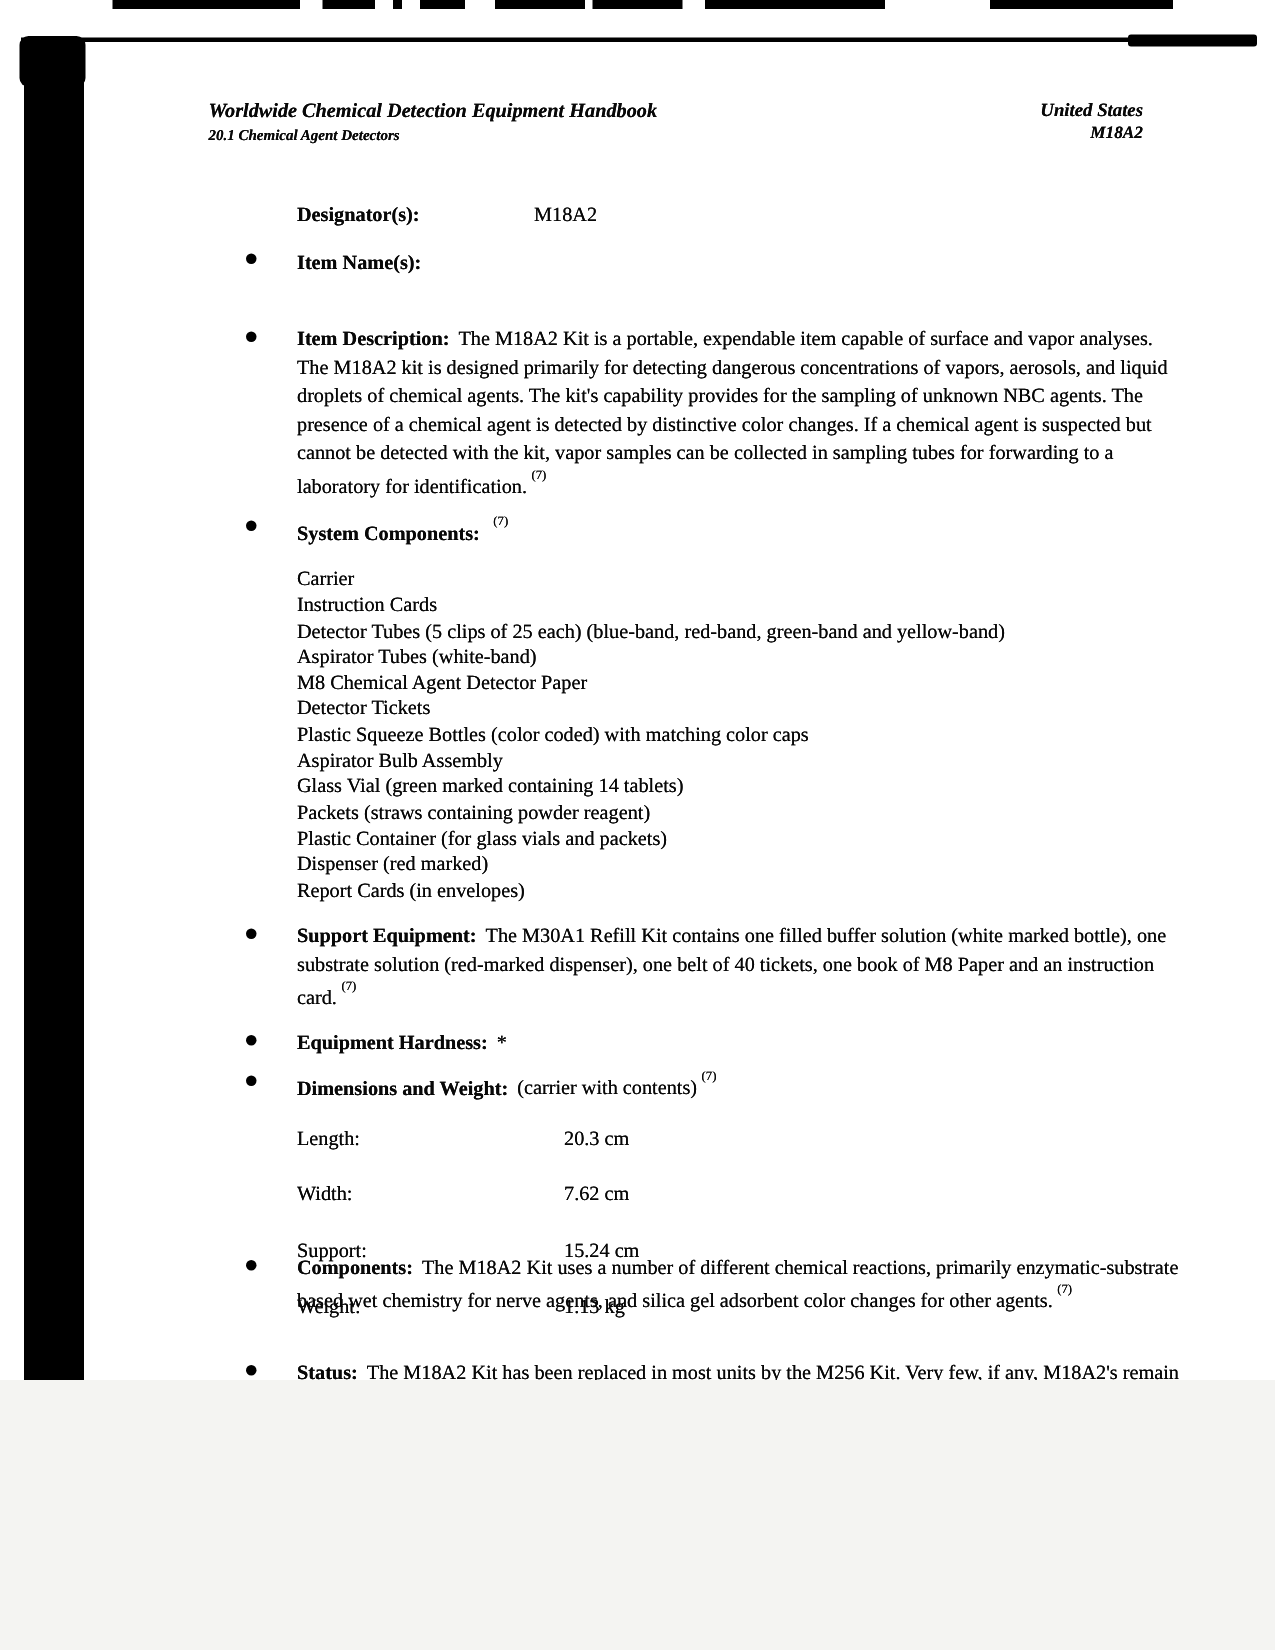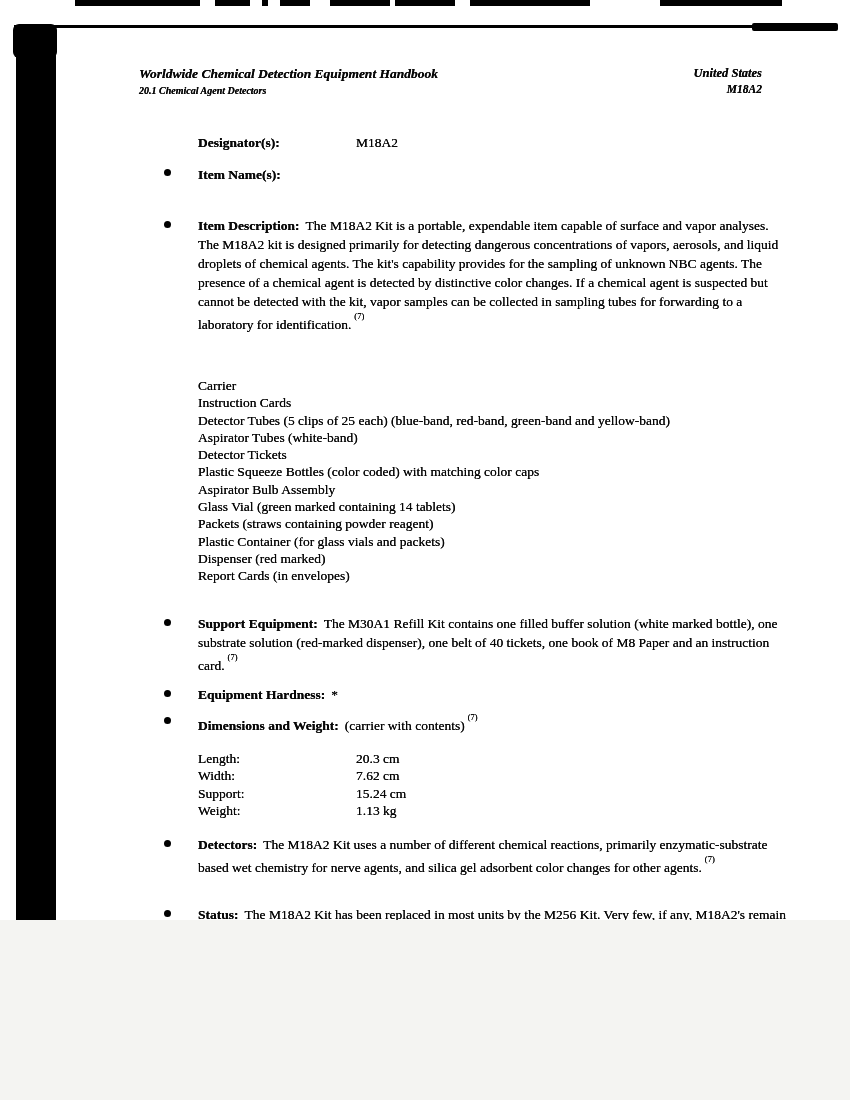--- a/index.html
+++ b/index.html
@@ -78,26 +78,31 @@
   <div class="sec pair" style="top:164px;">
     <span class="bullet"></span>
     <span class="lbl nv">Item Name(s):</span>
   </div>
 
   <div class="sec" style="top:216px;">
     <span class="bullet"></span>
     <span class="lbl">Item Description:</span><span>The M18A2 Kit is a portable, expendable item capable of surface and vapor analyses.  The M18A2 kit is designed primarily for detecting dangerous concentrations of vapors, aerosols, and liquid droplets of chemical agents.  The kit's capability provides for the sampling of unknown NBC agents.  The presence of a chemical agent is detected by distinctive color changes.  If a chemical agent is suspected but cannot be detected with the kit, vapor samples can be collected in sampling tubes for forwarding to a laboratory for identification.</span><sup class="fn">(7)</sup>
   </div>
 
+  <div class="sec" style="top:342px;">
+    <span class="bullet"></span>
+    <span class="lbl">System Components:</span><sup class="fn">(7)</sup>
+  </div>
 
   <div class="sec complist" style="top:377px;">
     <span>Carrier</span>
     <span>Instruction Cards</span>
     <span>Detector Tubes (5 clips of 25 each) (blue-band, red-band, green-band and yellow-band)</span>
     <span>Aspirator Tubes (white-band)</span>
+    <span>M8 Chemical Agent Detector Paper</span>
     <span>Detector Tickets</span>
     <span>Plastic Squeeze Bottles (color coded) with matching color caps</span>
     <span>Aspirator Bulb Assembly</span>
     <span>Glass Vial (green marked containing 14 tablets)</span>
     <span>Packets (straws containing powder reagent)</span>
     <span>Plastic Container (for glass vials and packets)</span>
     <span>Dispenser (red marked)</span>
     <span>Report Cards (in envelopes)</span>
   </div>
 
@@ -109,34 +114,34 @@
   <div class="sec" style="top:685px;">
     <span class="bullet"></span>
     <span class="lbl">Equipment Hardness:</span><span>*</span>
   </div>
 
   <div class="sec" style="top:712px;">
     <span class="bullet"></span>
     <span class="lbl">Dimensions and Weight:</span><span>(carrier with contents)</span><sup class="fn">(7)</sup>
   </div>
 
-  <div class="sec dims" style="top:750px;">
+  <div class="sec dims" style="top:750px;gap:20px;">
     <span>Length:</span>
     <span>20.3 cm</span>
     <span>Width:</span>
     <span>7.62 cm</span>
     <span>Support:</span>
     <span>15.24 cm</span>
     <span>Weight:</span>
     <span>1.13 kg</span>
   </div>
 
   <div class="sec" style="top:835px;">
     <span class="bullet"></span>
-    <span class="lbl">Detectors:</span><span>The M18A2 Kit uses a number of different chemical reactions, primarily enzymatic-substrate based wet chemistry for nerve agents, and silica gel adsorbent color changes for other agents.</span><sup class="fn">(7)</sup>
+    <span class="lbl">Components:</span><span>The M18A2 Kit uses a number of different chemical reactions, primarily enzymatic-substrate based wet chemistry for nerve agents, and silica gel adsorbent color changes for other agents.</span><sup class="fn">(7)</sup>
   </div>
 
   <div class="sec" style="top:905px;">
     <span class="bullet"></span>
     <span class="lbl">Status:</span><span>The M18A2 Kit has been replaced in most units by the M256 Kit.  Very few, if any, M18A2's remain in use by field "tactical" units.  It is in use in technical escort, explosive ordnance disposal (EOD), depot storage and other specialized units and locations.</span><sup class="fn">(7)</sup>
   </div>
 
   <div class="pagenum">422</div>
 
 </div>

